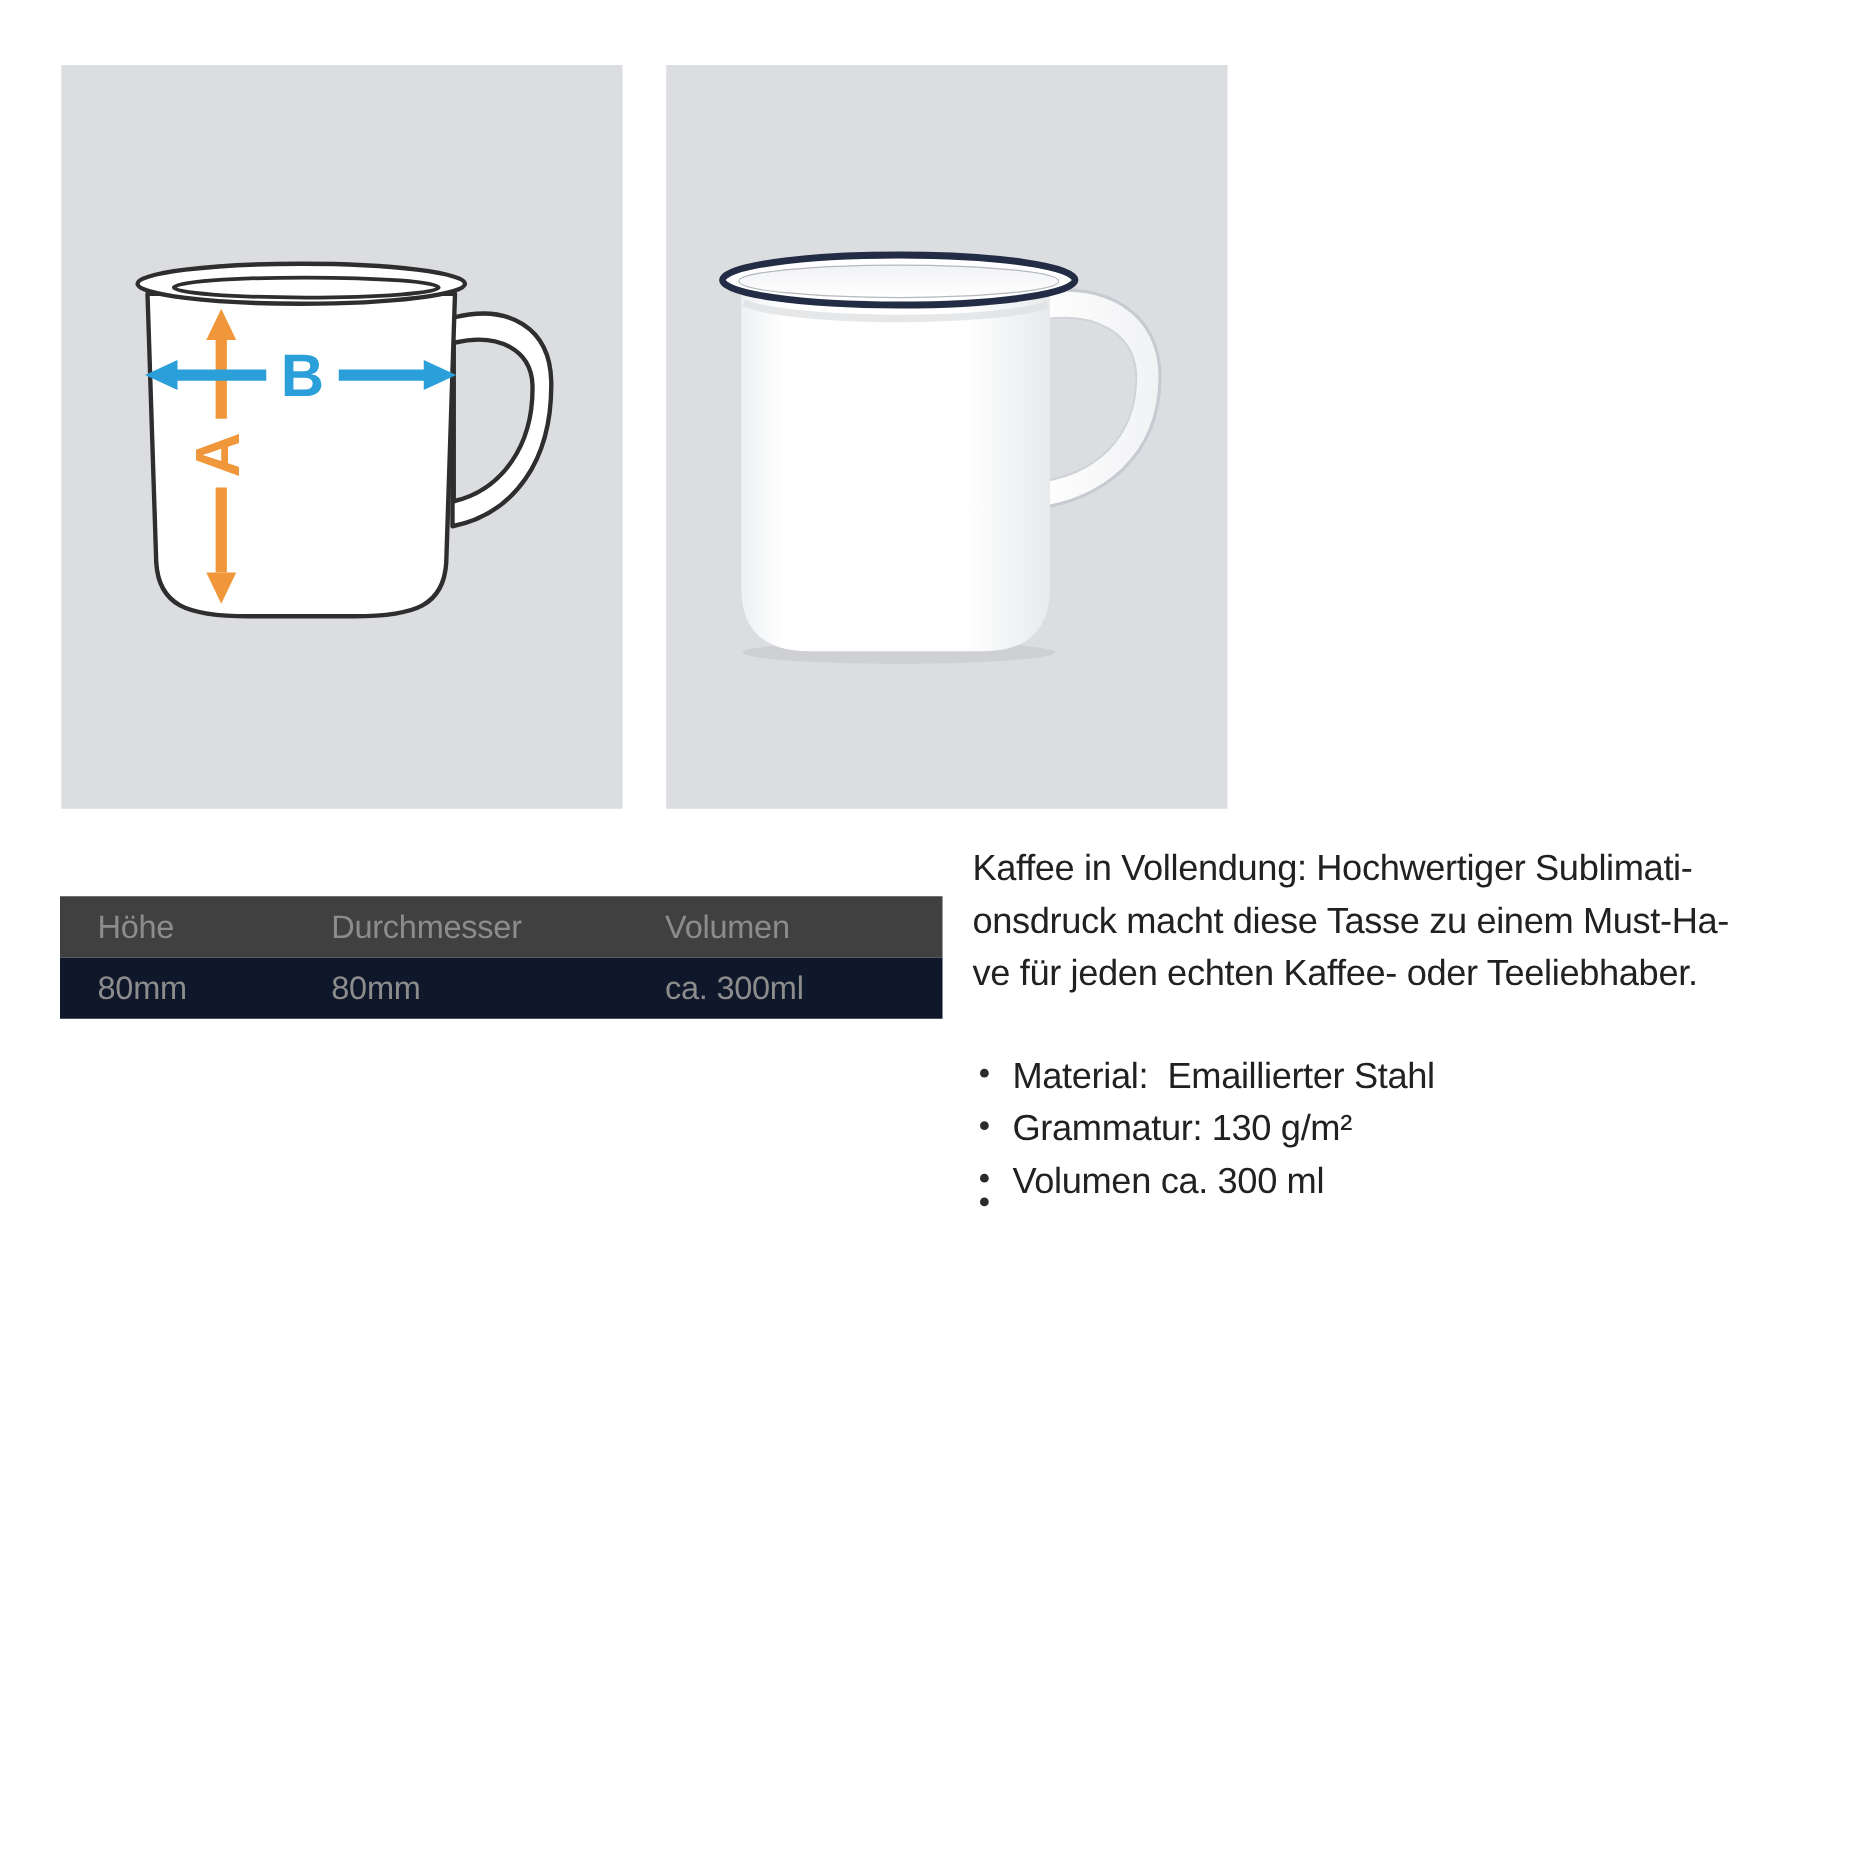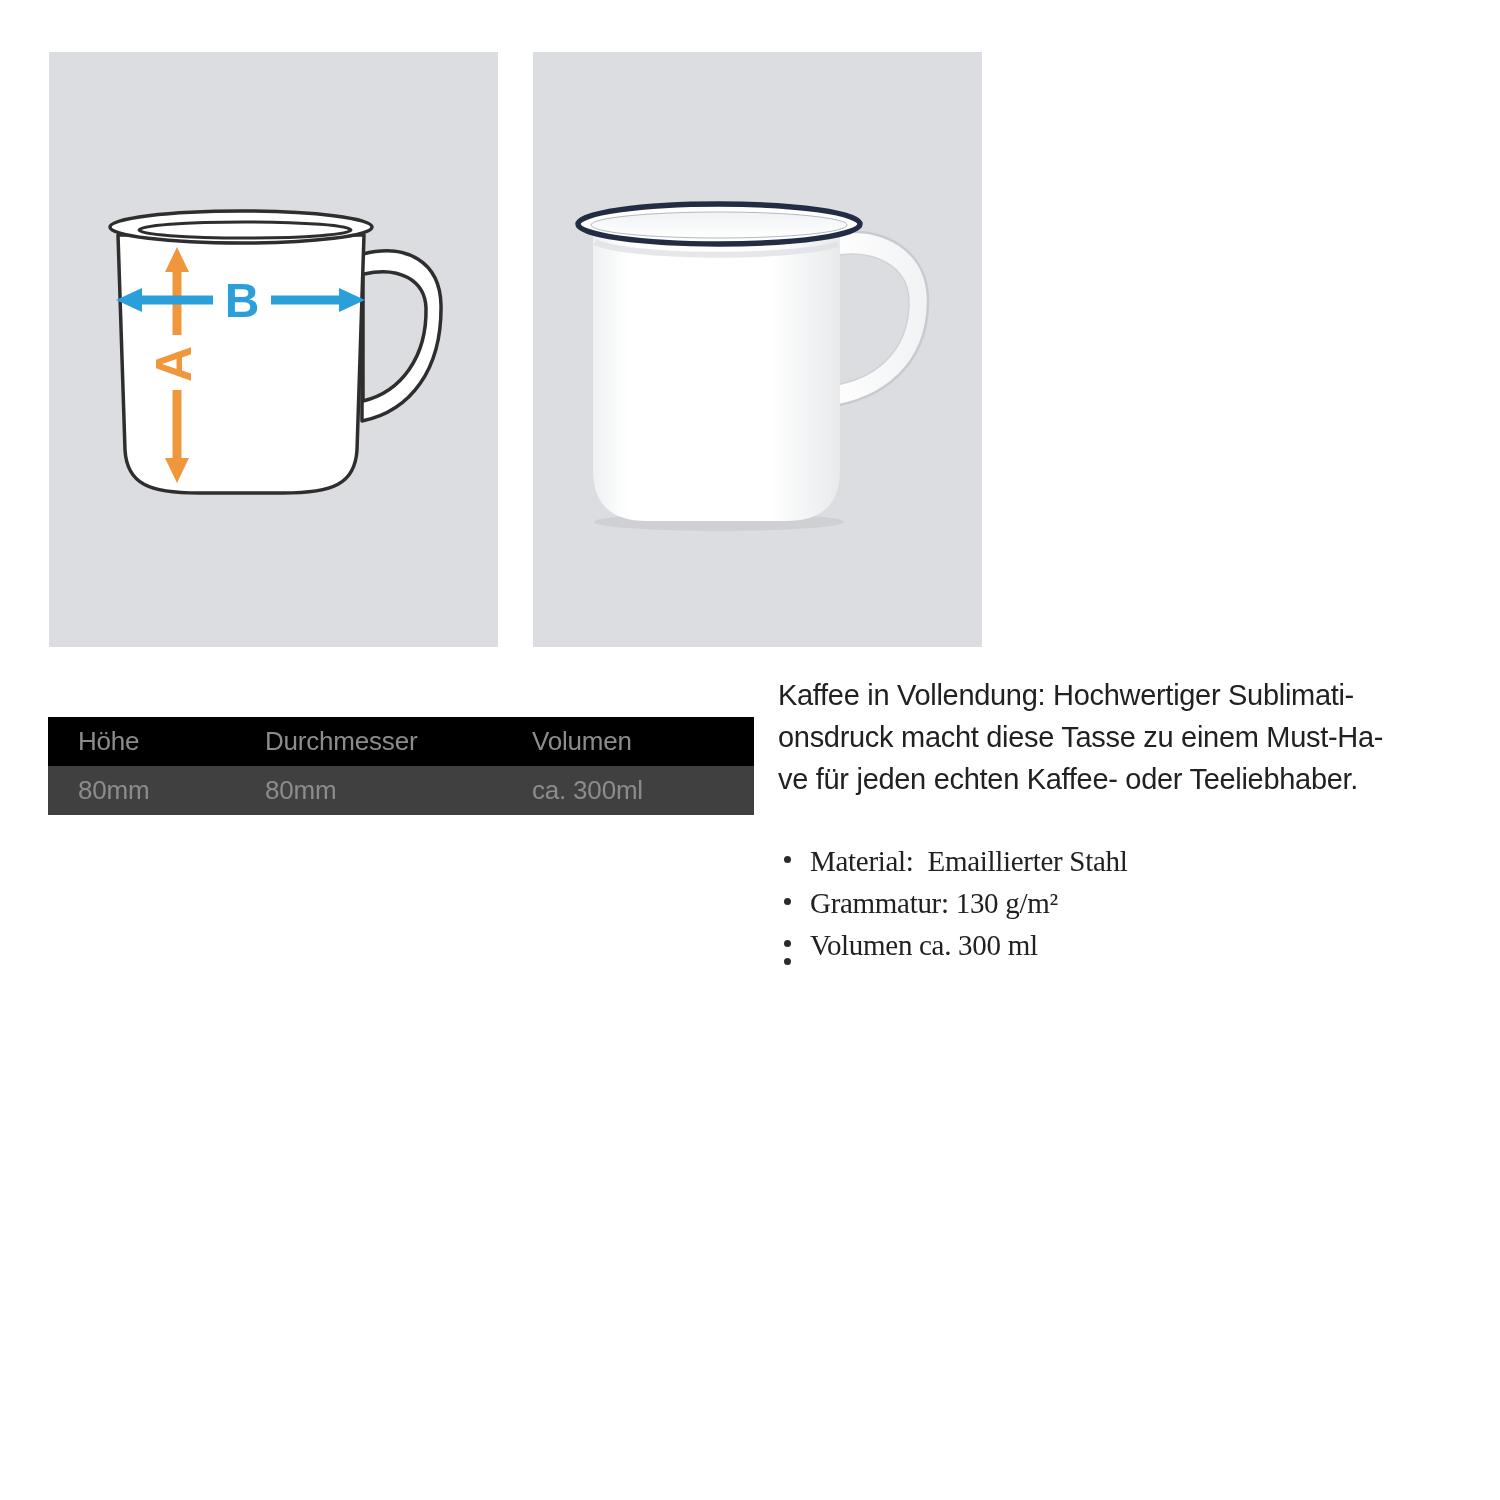--- a/index.html
+++ b/index.html
@@ -16,30 +16,30 @@
 
   
   .size-table{
     position:absolute;left:48px;top:717px;width:706px;
     font-size:26px;color:#8c8c8c;letter-spacing:-0.2px;
   }
   .size-table .trow{
     display:grid;grid-template-columns:187px 267px auto;
     align-items:center;height:49px;padding-left:30px;box-sizing:border-box;
   }
-  .size-table .trow.head{background:#000000;}
-  .size-table .trow.vals{background:#404040;}
+  .size-table .trow.head{background:#404040;}
+  .size-table .trow.vals{background:#0f172a;}
 
   
   .description{
     position:absolute;left:778px;top:674px;width:720px;color:#212121;
     font-size:29px;line-height:42px;letter-spacing:-0.3px;
   }
   .description .para{margin:0;white-space:pre-line;}
-  .bullets{list-style:none;margin:40px 0 0 0;padding:0;font-family:Liberation Serif, serif;}
+  .bullets{list-style:none;margin:40px 0 0 0;padding:0;}
   .bullets li{display:flex;align-items:baseline;line-height:42px;}
   .bullets .dot{
     flex:0 0 auto;width:7px;height:7px;border-radius:50%;background:#2b2b2b;
     margin-left:6px;margin-right:19px;position:relative;top:-8px;
   }
   .bullets .bullet-text{white-space:pre-wrap;}
 </style>
 </head>
 <body>
 

